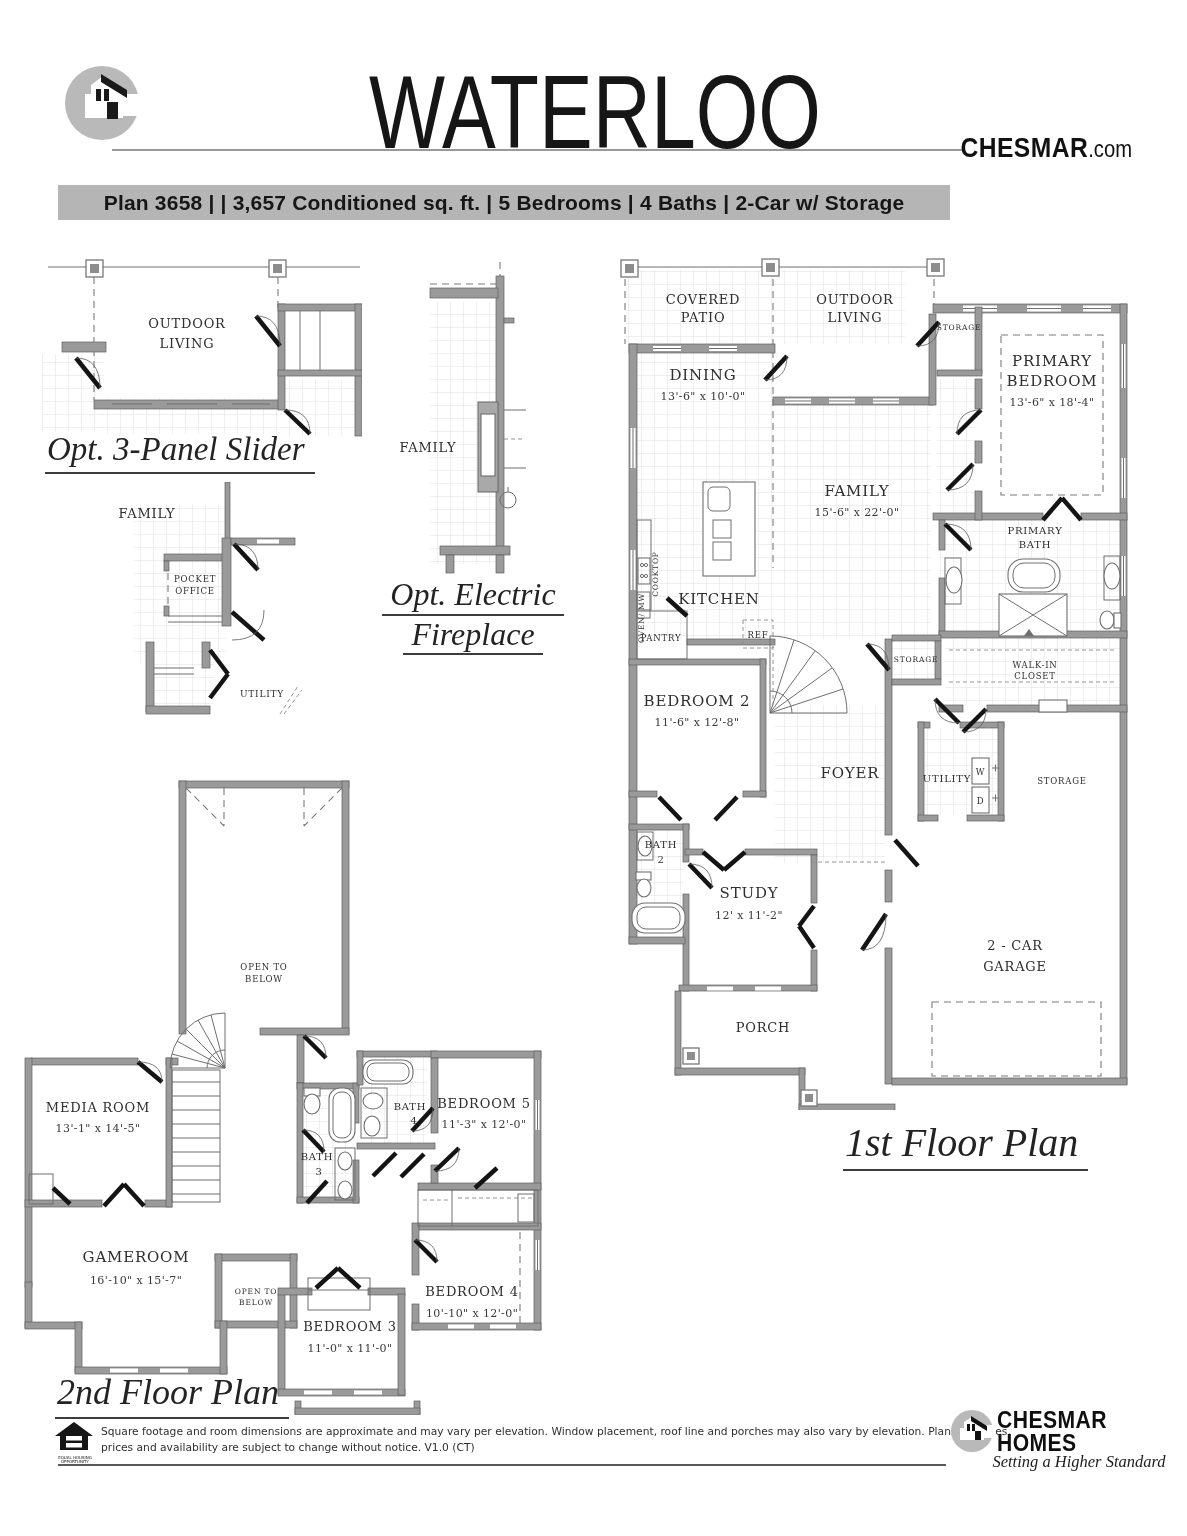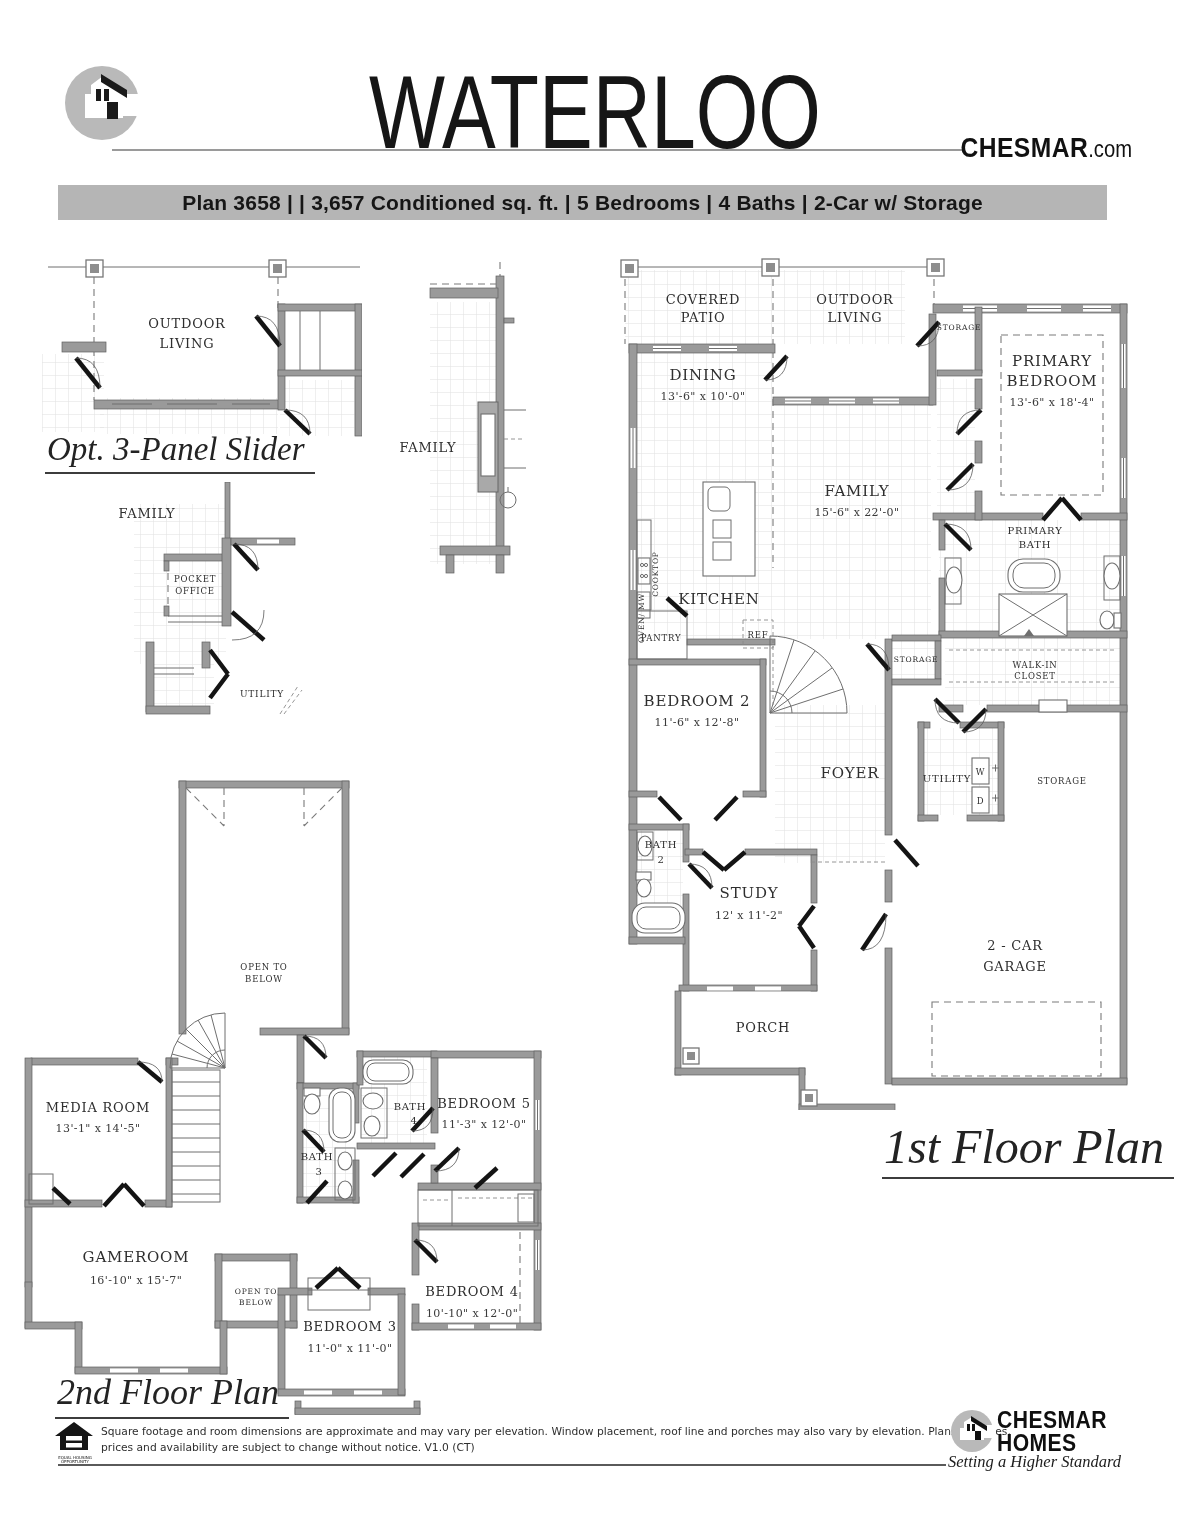--- a/index.html
+++ b/index.html
@@ -37,21 +37,21 @@
   text.lbl{font-family:"DejaVu Serif",serif;fill:#2e2e2e;text-anchor:middle;letter-spacing:.8px;}
   text.dim{font-family:"DejaVu Serif",serif;fill:#3a3a3a;text-anchor:middle;letter-spacing:.4px;}
   .s15{font-size:15px;} .s13{font-size:13px;} .s11{font-size:11px;} .s10{font-size:10px;}
   .s9{font-size:9px;} .s8{font-size:8.5px;} .s7{font-size:7.5px;}
 
   
   .disc{font-family:"DejaVu Sans",sans-serif;font-size:10.7px;color:#2e2e2e;line-height:1.5;white-space:nowrap;}
   .eh-txt{font-size:4px;line-height:1.1;color:#111;text-align:center;font-family:"DejaVu Sans",sans-serif;}
   .fbrand{font-weight:bold;font-size:24px;line-height:.95;color:#0f0f0f;letter-spacing:.5px;
           transform:scaleX(.88);transform-origin:left;}
-  .tagline{font-family:"Liberation Serif",serif;font-style:italic;font-size:16.5px;color:#1c1c1c;}
+  .tagline{font-family:"Liberation Serif",serif;font-style:italic;font-size:16.5px;color:#1c1c1c;text-align:center;margin-left:40px;}
 </style>
 </head>
 <body>
 
 <div class="page">
 
   <svg width="0" height="0" style="position:absolute">
     <defs>
       <pattern id="tile" width="13" height="13" patternUnits="userSpaceOnUse">
         <path d="M13 0H0V13" fill="none" stroke="#e0e0e0" stroke-width="1"></path>
@@ -73,21 +73,21 @@
     <text x="298" y="90" text-anchor="middle" font-size="104" textLength="452" lengthAdjust="spacingAndGlyphs">WATERLOO</text>
   </svg>
 
   <div class="abs hline" style="left:112px;top:149px;width:851px"></div>
 
   <div class="abs site" style="left:960px;top:132px;width:172px">
     <span class="brand">CHESMAR</span>
       <span class="tld">.com</span>
   </div>
 
-  <div class="abs banner" style="left:58px;top:185px;width:1049px">Plan 3658 | | 3,657 Conditioned sq. ft. | 5 Bedrooms | 4 Baths | 2-Car w/ Storage</div>
+  <div class="abs banner" style="left:58px;top:185px;width:892px">Plan 3658 | | 3,657 Conditioned sq. ft. | 5 Bedrooms | 4 Baths | 2-Car w/ Storage</div>
 
   <svg class="abs" style="left:42px;top:258px" width="320" height="215" viewBox="0 0 320 215">
     <rect x="0" y="96" width="62" height="78" fill="url(#tile)"></rect>
     <rect x="58" y="140" width="178" height="36" fill="url(#tile)"></rect>
     <rect x="238" y="122" width="80" height="56" fill="url(#tile)"></rect>
     <path class="thin" d="M6 9 H318"></path>
     <rect class="col" x="44" y="2" width="17" height="17"></rect>
       <rect class="colin" x="48" y="6" width="9" height="9"></rect>
     <rect class="col" x="227" y="2" width="17" height="17"></rect>
       <rect class="colin" x="231" y="6" width="9" height="9"></rect>
@@ -125,20 +125,24 @@
     <rect class="fix" x="109" y="152" width="14" height="62"></rect>
     <path class="thin" d="M132,148 H154 M132,206 H154"></path>
     <path class="dash2" d="M132,177 H152"></path>
     <circle class="thin" cx="136" cy="238" r="8"></circle>
       <path class="thin" d="M136,230 V225"></path>
     <rect class="wall" x="68" y="284" width="70" height="9"></rect>
     <rect class="wall" x="74" y="293" width="8" height="18"></rect>
     <rect class="wall" x="124" y="293" width="8" height="18"></rect>
     <text class="lbl s13" x="56" y="190">FAMILY</text>
   </svg>
+  <div class="pt-center" style="left:368px;top:578px;width:210px">
+    <span style="font-size:32px">Opt. Electric</span><br>
+    <span style="font-size:32px;margin-top:2px">Fireplace</span>
+  </div>
 
   <svg class="abs" style="left:62px;top:482px" width="290" height="262" viewBox="0 0 290 262">
     <rect x="72" y="22" width="92" height="160" fill="url(#tile)"></rect>
     <rect x="92" y="182" width="60" height="46" fill="url(#tile)"></rect>
     <rect class="wall" x="163" y="0" width="5" height="58"></rect>
     <rect class="wall" x="102" y="72" width="62" height="7"></rect>
     <rect class="wall" x="160" y="56" width="9" height="88"></rect>
     <path class="dash" d="M106,79 V134"></path>
     <rect class="wall" x="102" y="79" width="5" height="10"></rect>
     <rect class="wall" x="102" y="124" width="5" height="10"></rect>
@@ -378,21 +382,21 @@
       <text class="lbl s8" x="447" y="526">STORAGE</text>
       <text class="lbl s10" x="46" y="590">BATH</text>
       <text class="lbl s10" x="46" y="605">2</text>
       <text class="lbl s15" x="134" y="640">STUDY</text>
       <text class="dim s11" x="134" y="661">12' x 11'-2"</text>
       <text class="lbl s13" x="148" y="774">PORCH</text>
       <text class="lbl s13" x="400" y="692">2 - CAR</text>
       <text class="lbl s13" x="400" y="713">GARAGE</text>
     </g>
   </svg>
-  <div class="plan-title" style="left:882px;top:1122px;font-size:48px">1st Floor Plan</div>
+  <div class="plan-title" style="left:843px;top:1122px;font-size:40px">1st Floor Plan</div>
 
   <svg class="abs" style="left:20px;top:770px" width="555" height="645" viewBox="0 0 555 645">
     <g>
       <rect x="283" y="318" width="50" height="110" fill="url(#tile)"></rect>
       <rect x="341" y="287" width="66" height="88" fill="url(#tile)"></rect>
     </g>
     <g>
       <rect class="wall" x="159" y="11" width="170" height="7"></rect>
       <rect class="wall" x="159" y="11" width="7" height="253"></rect>
       <rect class="wall" x="322" y="11" width="7" height="253"></rect>

